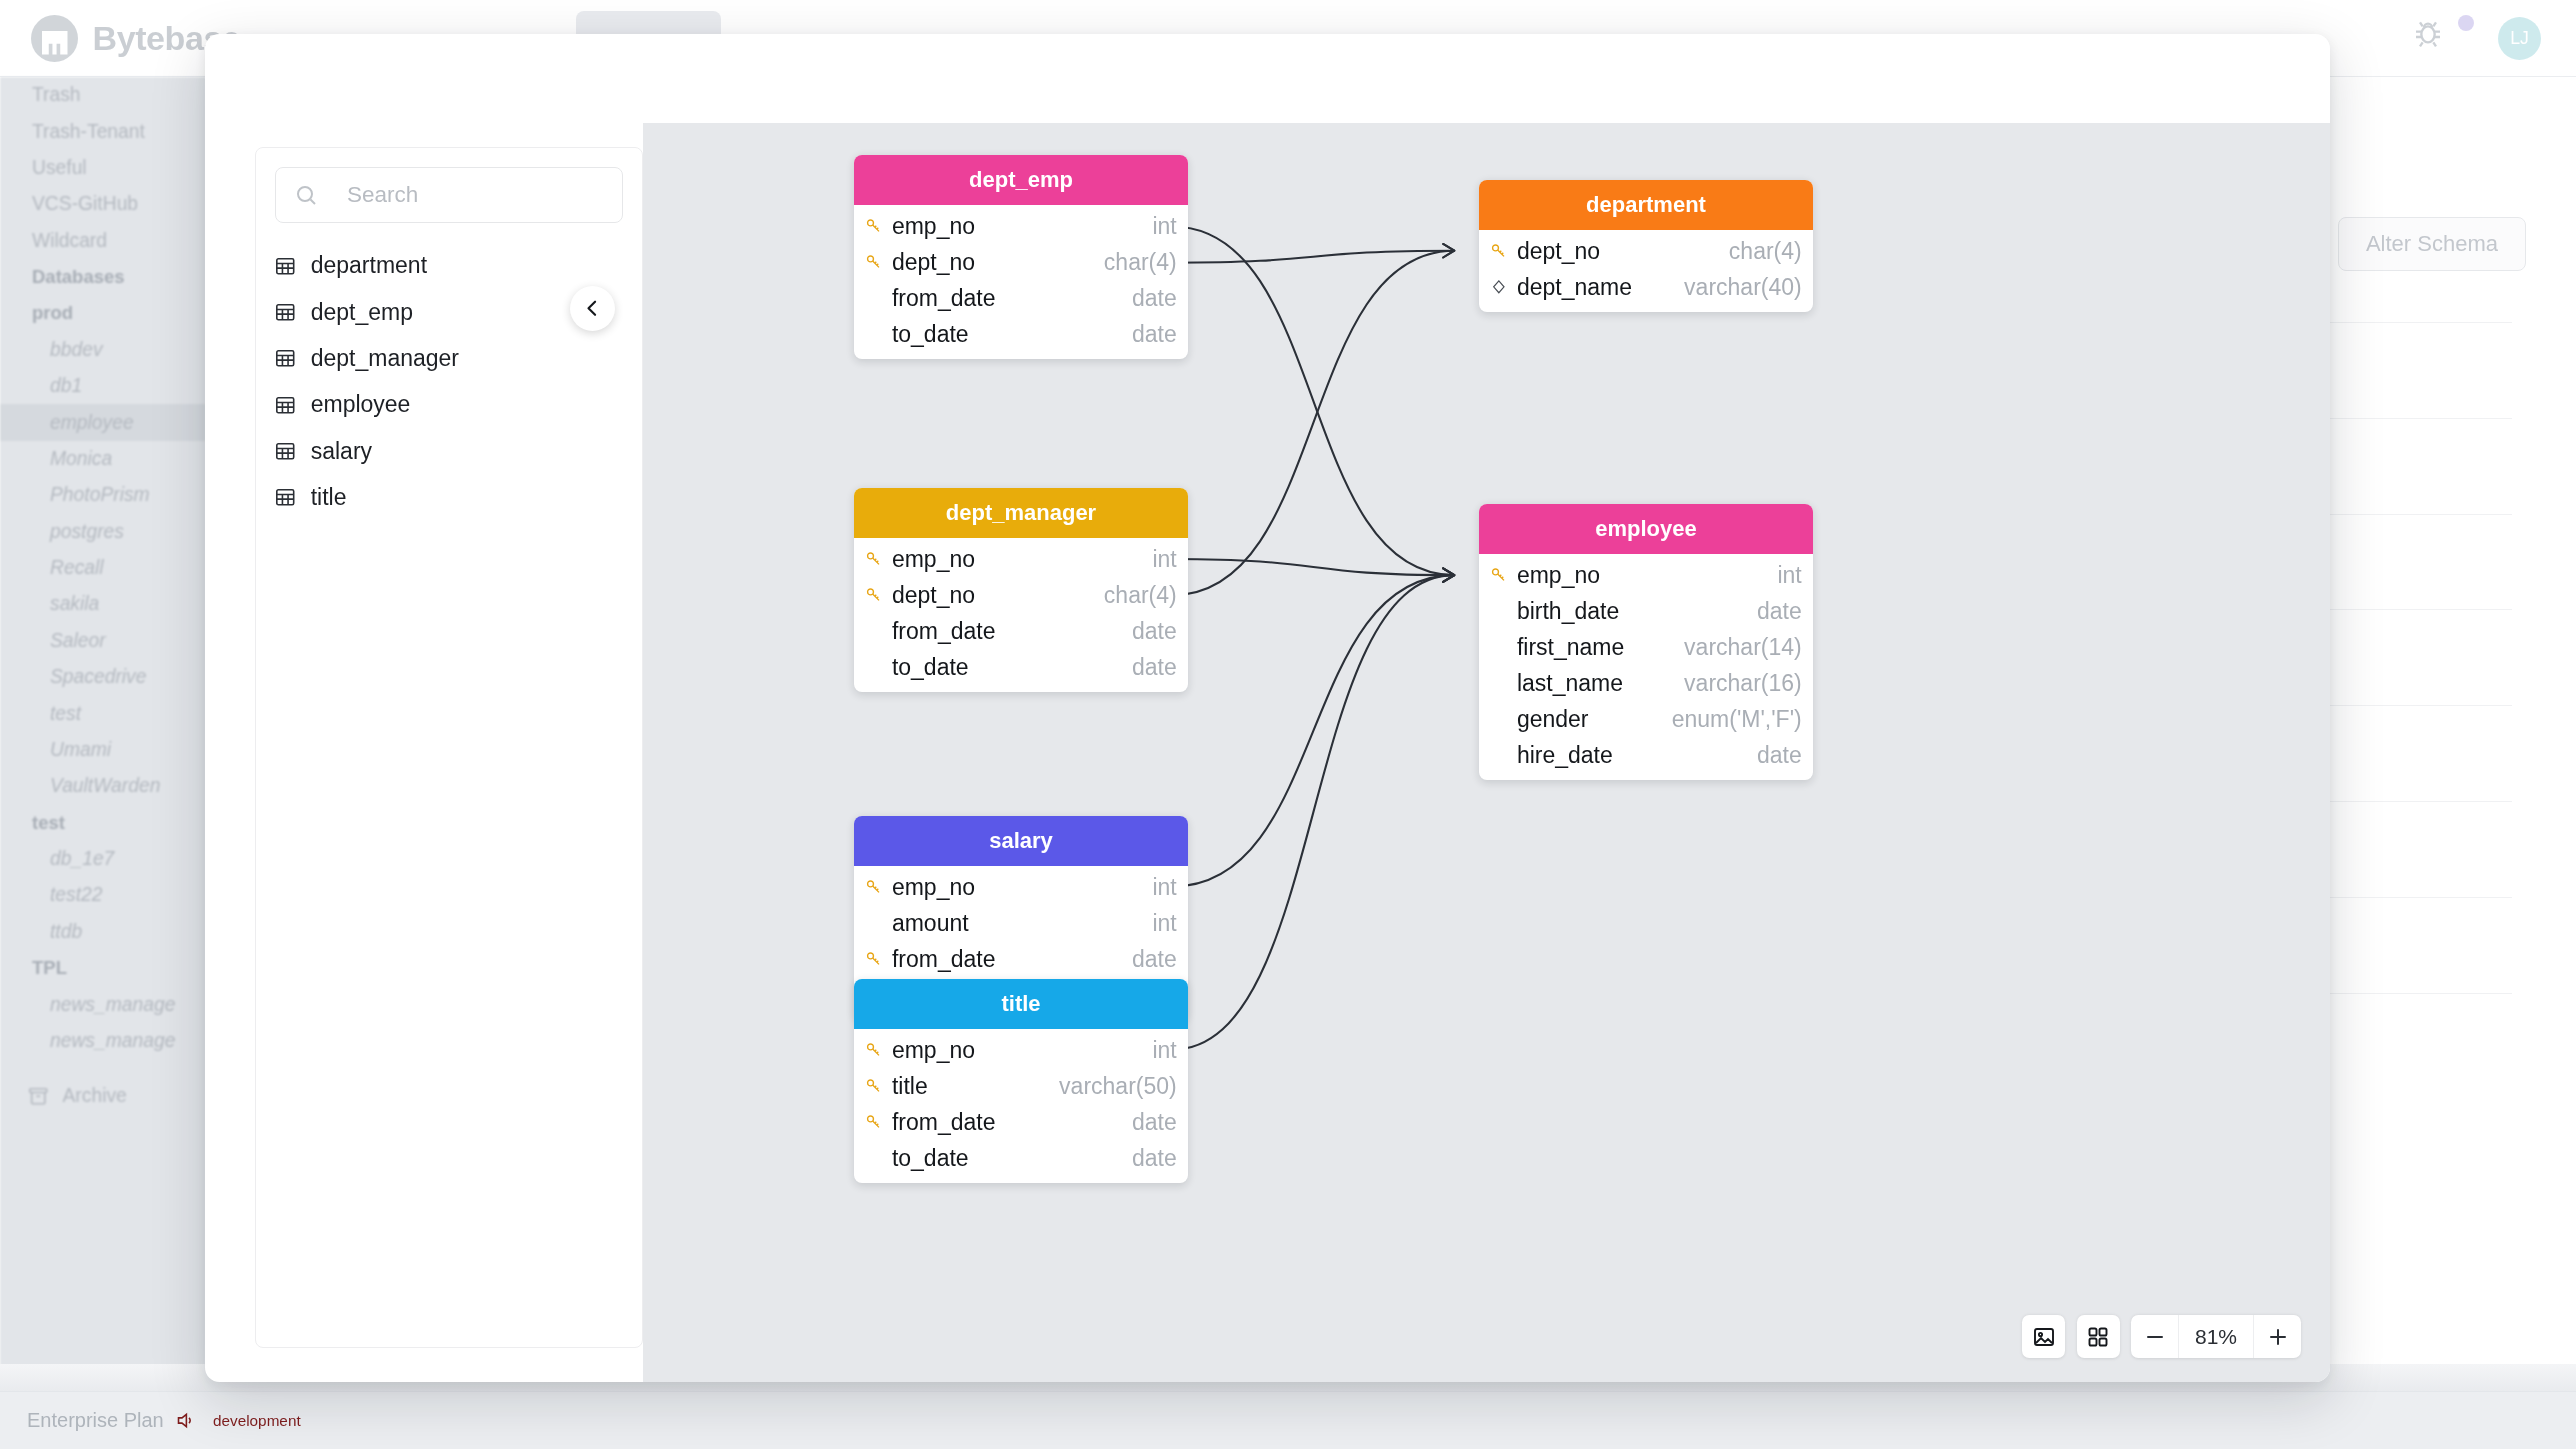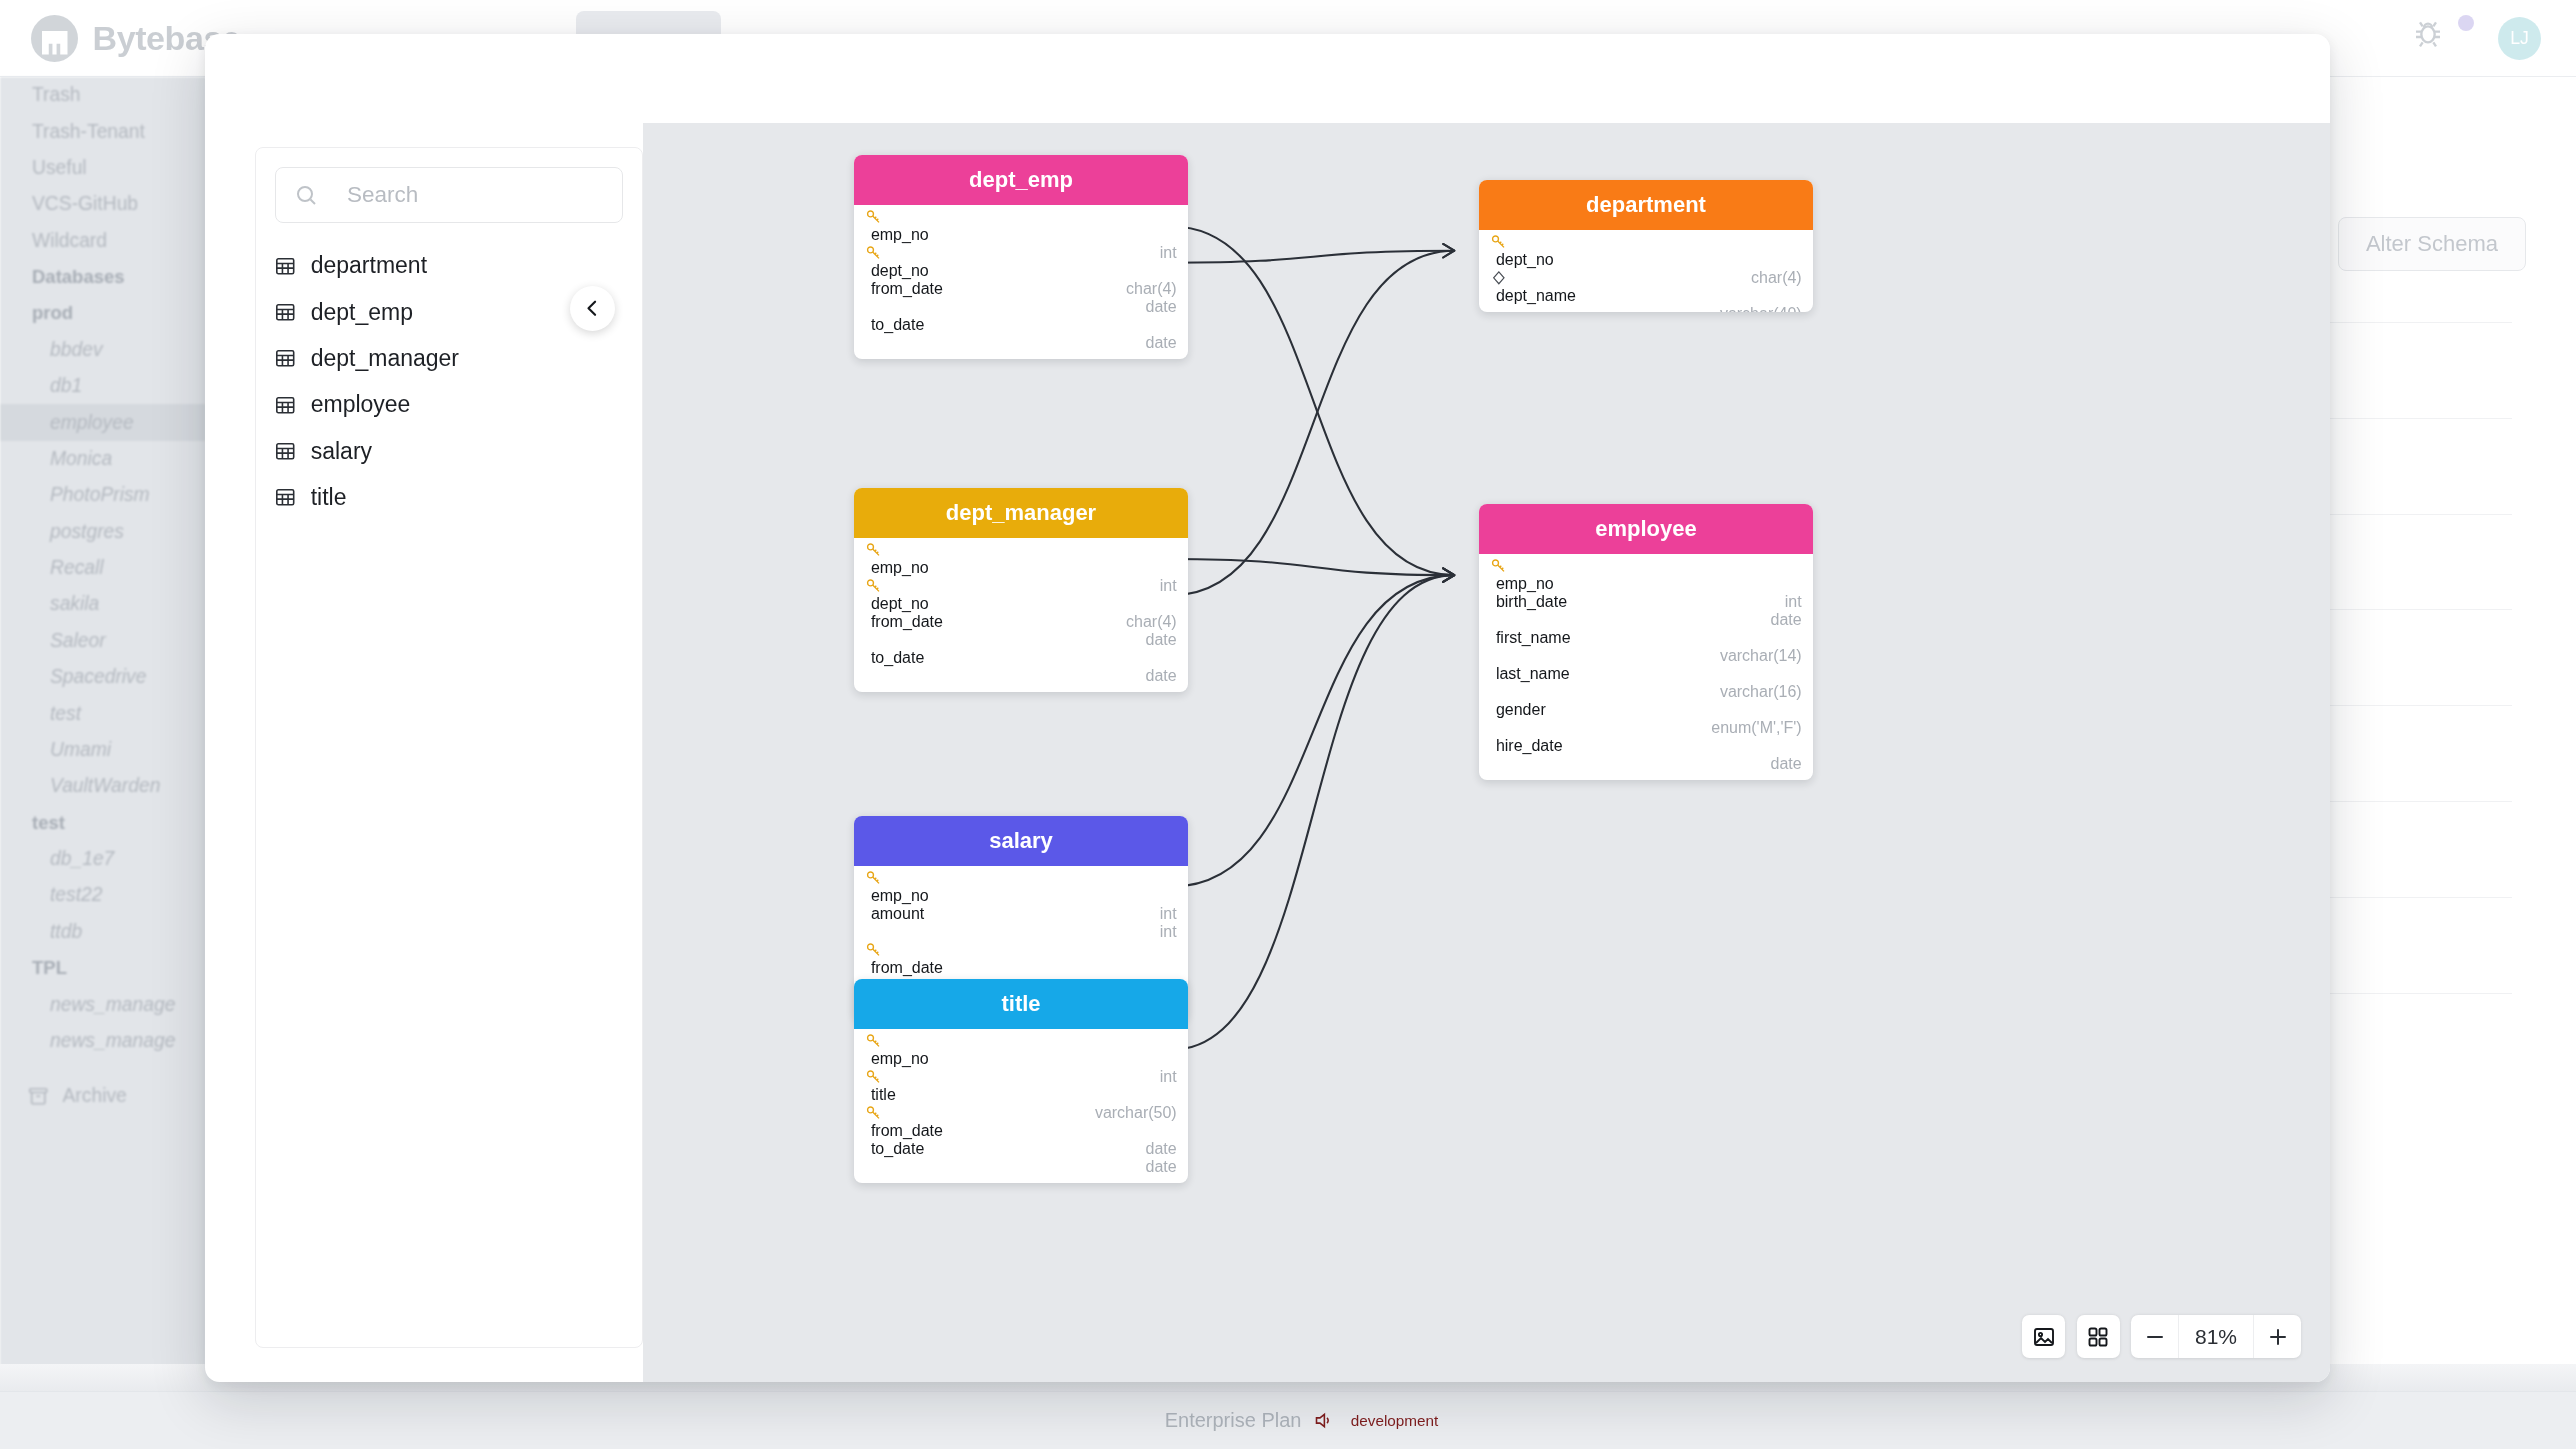--- a/index.html
+++ b/index.html
@@ -53,21 +53,21 @@
   .bg-sb-item { padding: 7.2px 0 7.2px 32px; white-space: nowrap; }
   .bg-sb-item.sub { padding-left: 50px; font-style: italic; }
   .bg-sb-item.group { font-weight: 700; color: #a8aeb6; padding-left: 32px; font-size: 18.5px; }
   .bg-sb-item.active { background: #d5d9de; }
   .bg-sb-archive { display: flex; align-items: center; gap: 13px; padding: 13px 0 0 27px; margin-top: 13px; }
 
   .bg-footer {
     position: absolute; left: 0; bottom: 0; width: 2576px; height: 58px;
     border-top: 0.8px solid #e3e6ea; background: #eceef1;
     display: flex; align-items: center; gap: 11.3px; padding-left: 27px;
-    font-size: 20px; color: #aeb4bb; filter: blur(0.6px); justify-content: center;
+    font-size: 20px; color: #aeb4bb; filter: blur(0.6px);
   }
   .dev-tag { display: flex; align-items: center; gap: 17px; color: #7f1d1d; font-size: 15.3px; }
 
   .bg-tab {
     position: absolute; left: 576px; top: 11.3px; width: 145px; height: 37px;
     background: #e9ebef; border-radius: 8px 8px 0 0;
   }
   .bg-alter-btn {
     position: absolute; right: 50px; top: 217px;
     padding: 13px 27px; border: 0.8px solid #e6e8eb; border-radius: 8px;
@@ -156,22 +156,22 @@
     background: #ffffff; border-radius: 8px;
     box-shadow: 0 2.4px 8px rgba(20,25,35,.14);
     overflow: hidden; z-index: 5;
   }
   .node-head {
     height: 50px; display: flex; align-items: center; justify-content: center;
     color: #ffffff; font-size: 22px; font-weight: 700;
   }
   .node-body { padding: 3.2px 0 6.4px 0; }
   .col-row {
-    display: flex; align-items: flex-start; height: 36px;
-    padding: 0 11.3px 0 10.5px; font-size: 16px; flex-direction: column;
+    display: flex; align-items: center; height: 36px;
+    padding: 0 11.3px 0 10.5px; font-size: 23px;
   }
   .col-key { width: 21px; flex-shrink: 0; display: flex; align-items: center; }
   .col-key svg { width: 17.7px; height: 17.7px; }
   .col-name { color: #14171b; margin-left: 6.4px; }
   .col-type { margin-left: auto; color: #a9aeb5; }
 
   .zoom-bar {
     position: absolute; right: 29px; bottom: 24px;
     display: flex; align-items: center; gap: 11.3px; z-index: 40;
   }

